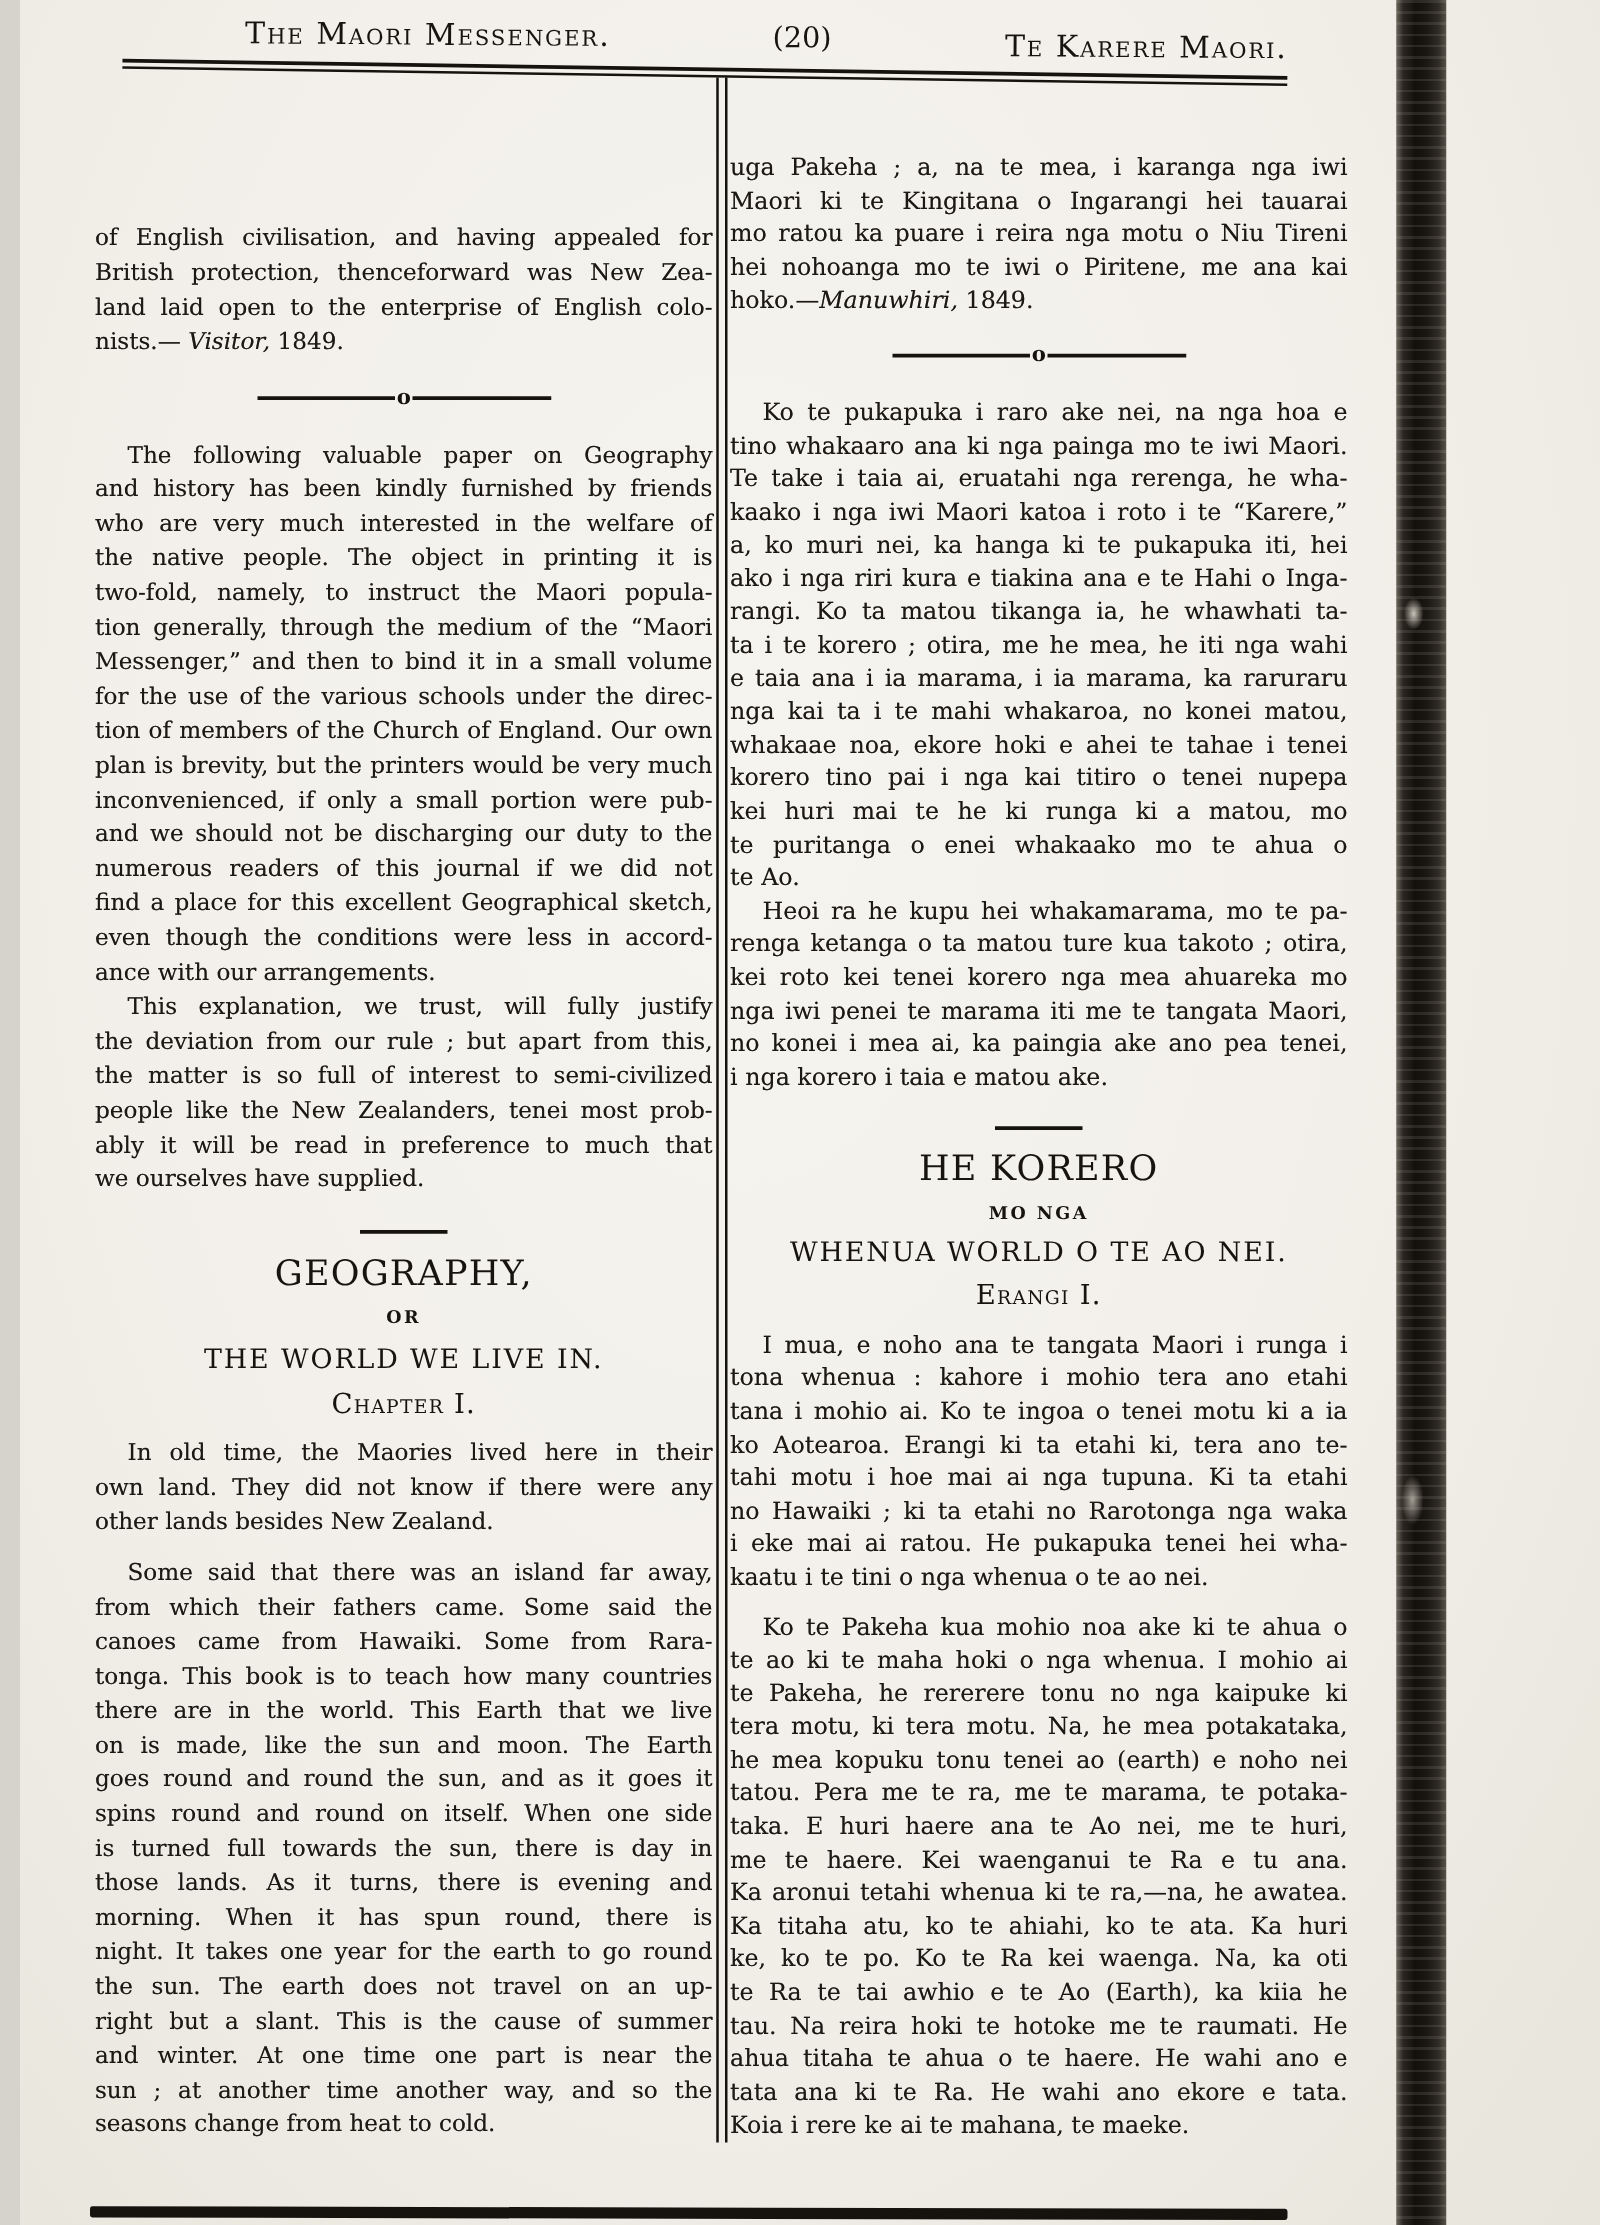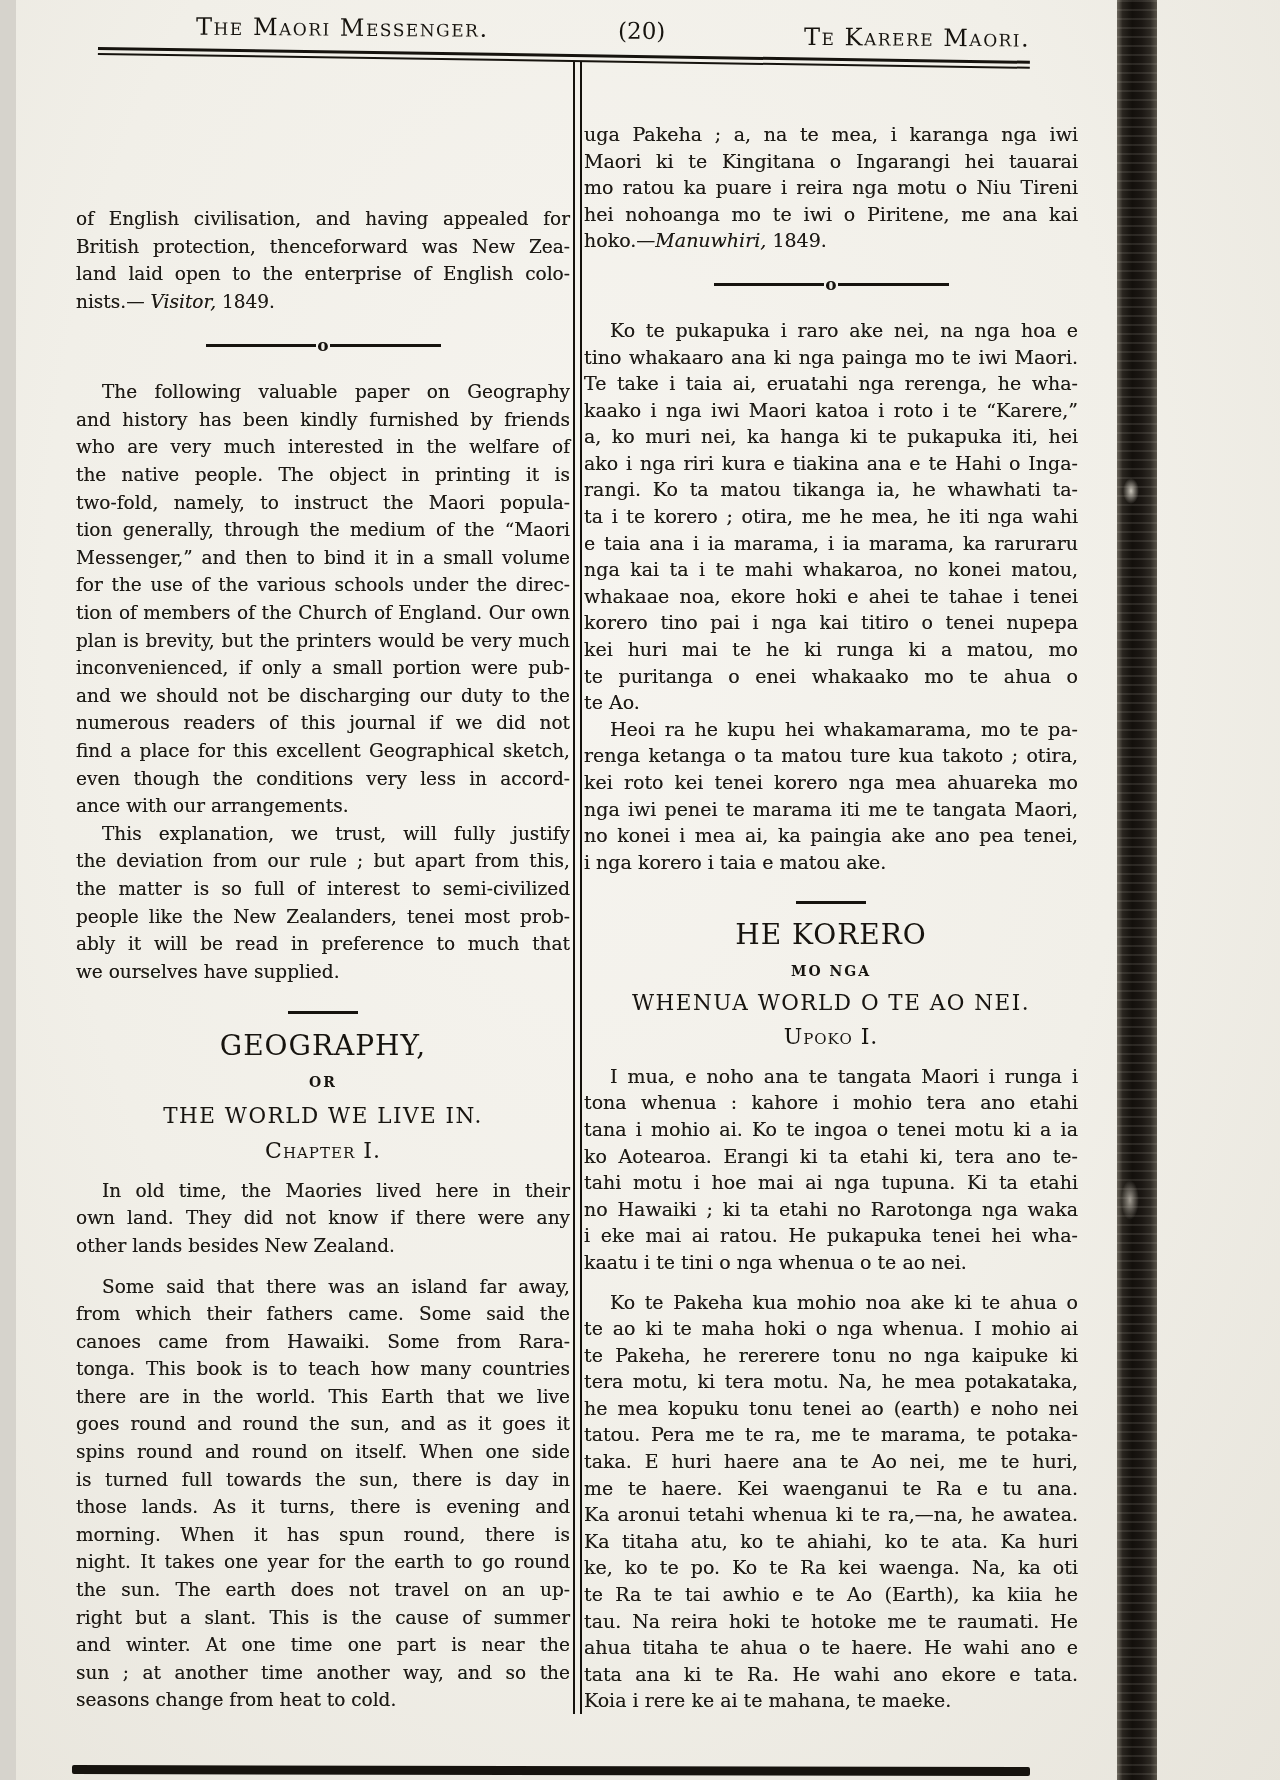--- a/index.html
+++ b/index.html
@@ -120,21 +120,21 @@
           <div class="tline">two-fold, namely, to instruct the Maori popula-</div>
           <div class="tline">tion generally, through the medium of the “Maori</div>
           <div class="tline">Messenger,” and then to bind it in a small volume</div>
           <div class="tline">for the use of the various schools under the direc-</div>
           <div class="tline">tion of members of the Church of England. Our own</div>
           <div class="tline">plan is brevity, but the printers would be very much</div>
           <div class="tline">inconvenienced, if only a small portion were pub-</div>
           <div class="tline">and we should not be discharging our duty to the</div>
           <div class="tline">numerous readers of this journal if we did not</div>
           <div class="tline">find a place for this excellent Geographical sketch,</div>
-          <div class="tline">even though the conditions very less in accord-</div>
+          <div class="tline">even though the conditions were less in accord-</div>
           <div class="tline">ance with our arrangements.</div>
         </div>
       <div class="para indent">
           <div class="tline">This explanation, we trust, will fully justify</div>
           <div class="tline">the deviation from our rule ; but apart from this,</div>
           <div class="tline">the matter is so full of interest to semi-civilized</div>
           <div class="tline">people like the New Zealanders, tenei most prob-</div>
           <div class="tline">ably it will be read in preference to much that</div>
           <div class="tline">we ourselves have supplied.</div>
         </div>
@@ -152,20 +152,21 @@
           <div class="tline">In old time, the Maories lived here in their</div>
           <div class="tline">own land. They did not know if there were any</div>
           <div class="tline">other lands besides New Zealand.</div>
         </div>
       <div class="para indent gap">
           <div class="tline">Some said that there was an island far away,</div>
           <div class="tline">from which their fathers came. Some said the</div>
           <div class="tline">canoes came from Hawaiki. Some from Rara-</div>
           <div class="tline">tonga. This book is to teach how many countries</div>
           <div class="tline">there are in the world. This Earth that we live</div>
+          <div class="tline">on is made, like the sun and moon. The Earth</div>
           <div class="tline">goes round and round the sun, and as it goes it</div>
           <div class="tline">spins round and round on itself. When one side</div>
           <div class="tline">is turned full towards the sun, there is day in</div>
           <div class="tline">those lands. As it turns, there is evening and</div>
           <div class="tline">morning. When it has spun round, there is</div>
           <div class="tline">night. It takes one year for the earth to go round</div>
           <div class="tline">the sun. The earth does not travel on an up-</div>
           <div class="tline">right but a slant. This is the cause of summer</div>
           <div class="tline">and winter. At one time one part is near the</div>
           <div class="tline">sun ; at another time another way, and so the</div>
@@ -215,21 +216,21 @@
           <div class="tline">no konei i mea ai, ka paingia ake ano pea tenei,</div>
           <div class="tline">i nga korero i taia e matou ake.</div>
         </div>
 
       <div class="divider-short"></div>
 
       <div class="section-heading">
         <div class="h-title">HE KORERO</div>
         <div class="h-conj">MO NGA</div>
         <div class="h-sub">WHENUA WORLD O TE AO NEI.</div>
-        <div class="h-chapter">Upoko I.</div>
+        <div class="h-chapter">Erangi I.</div>
       </div>
 
       <div class="para indent">
           <div class="tline">I mua, e noho ana te tangata Maori i runga i</div>
           <div class="tline">tona whenua : kahore i mohio tera ano etahi</div>
           <div class="tline">tana i mohio ai. Ko te ingoa o tenei motu ki a ia</div>
           <div class="tline">ko Aotearoa. Erangi ki ta etahi ki, tera ano te-</div>
           <div class="tline">tahi motu i hoe mai ai nga tupuna. Ki ta etahi</div>
           <div class="tline">no Hawaiki ; ki ta etahi no Rarotonga nga waka</div>
           <div class="tline">i eke mai ai ratou. He pukapuka tenei hei wha-</div>

